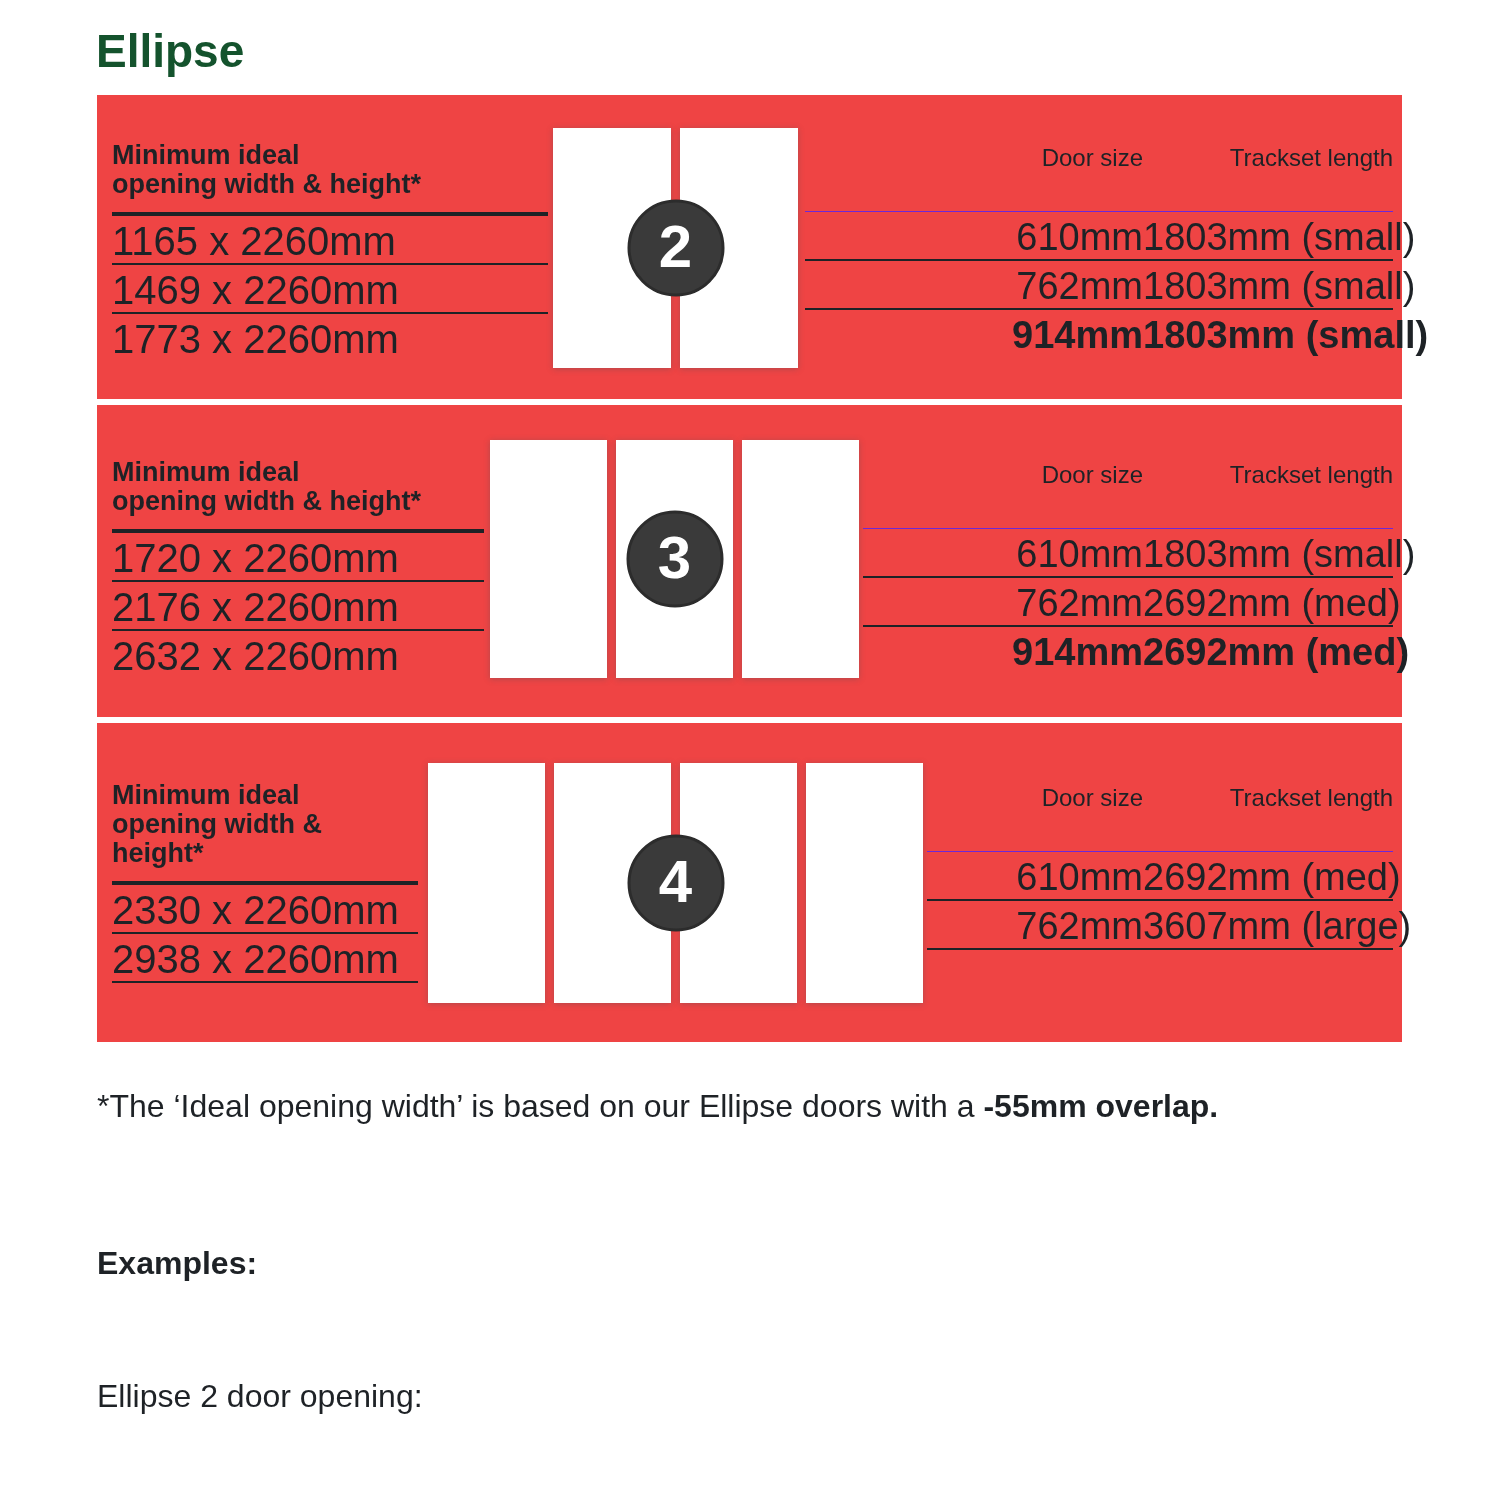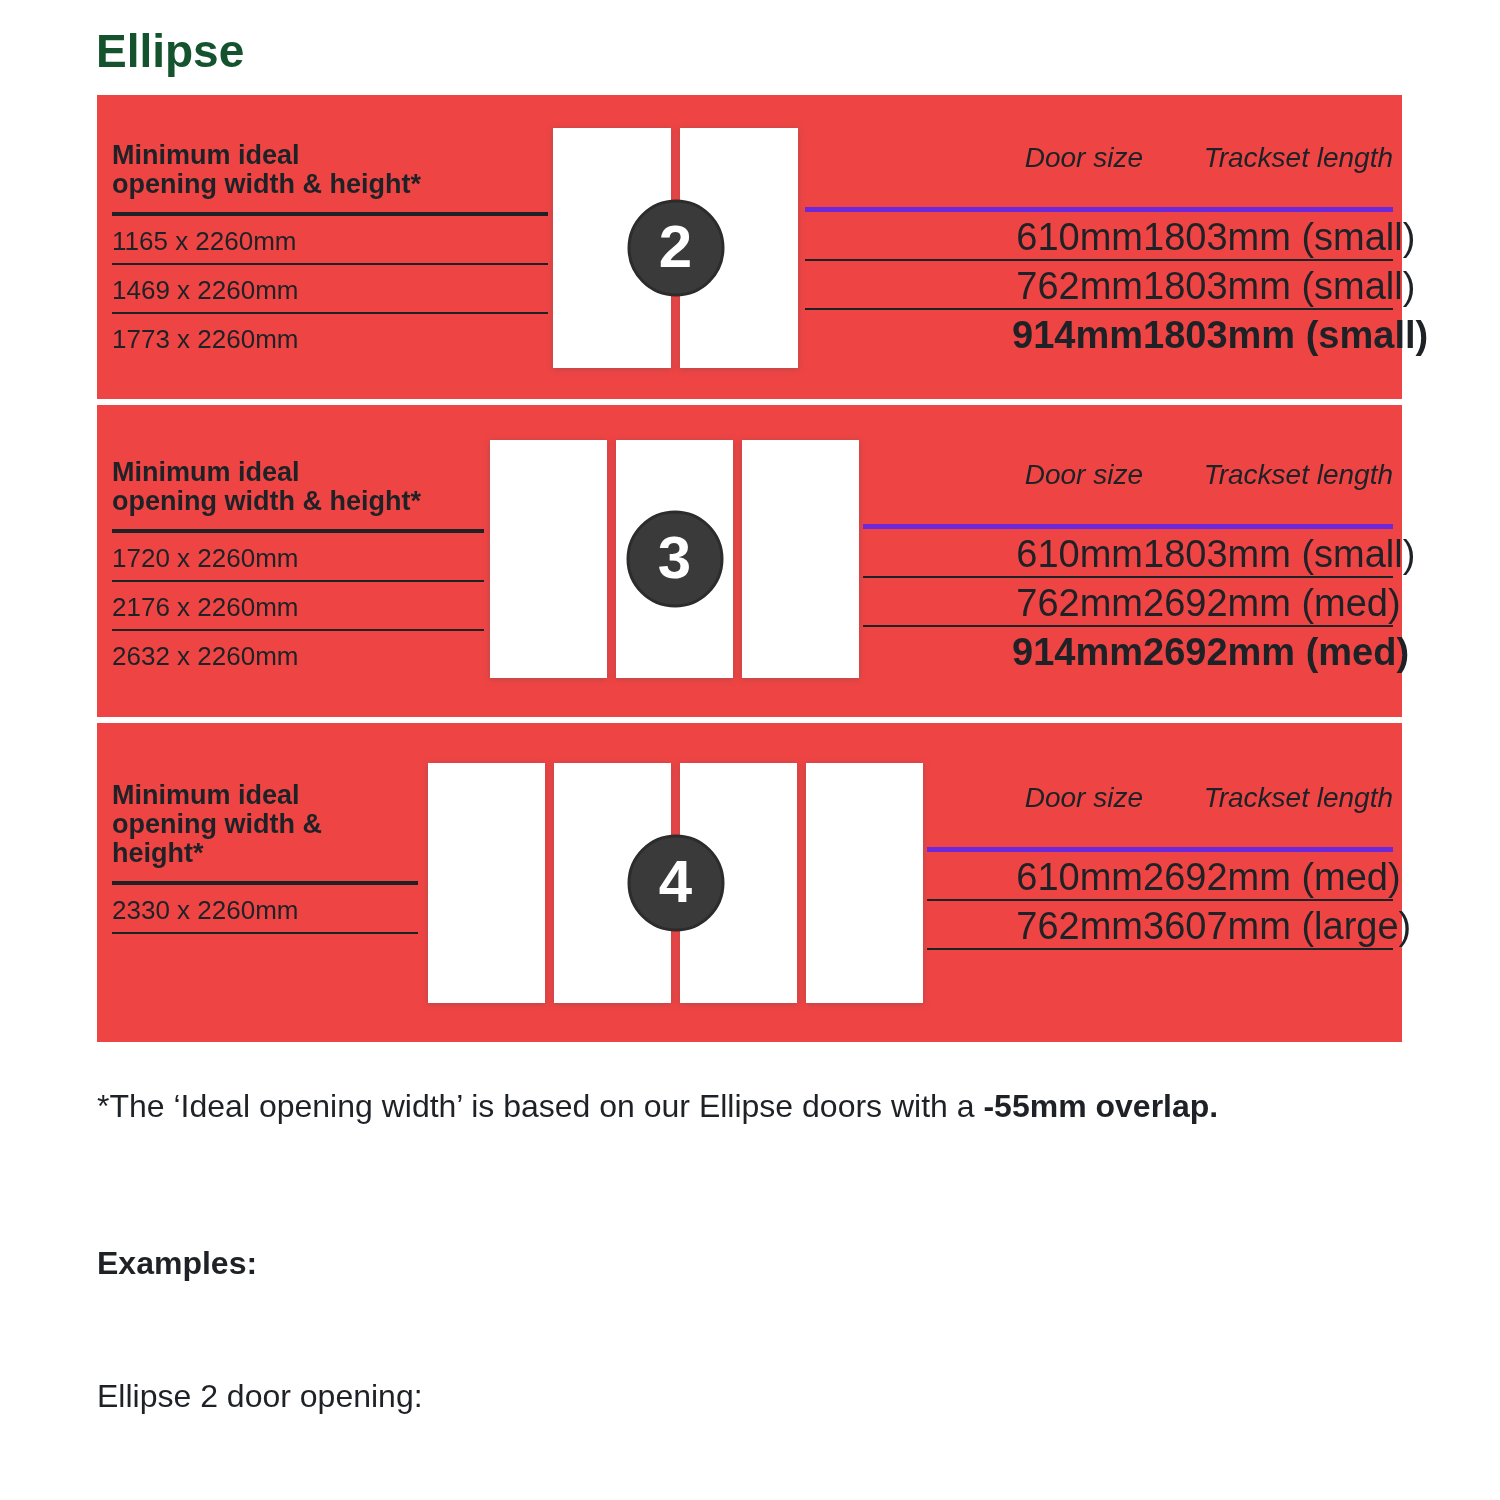--- a/index.html
+++ b/index.html
@@ -18,29 +18,29 @@
   .divider.d1 { top:304px; }
   .divider.d2 { top:622px; }
 
   .left-col { position:absolute; left:15px; }
   .s2 .left-col { top:46px; width:436px; }
   .s3 .left-col { top:53px; width:372px; }
   .s4 .left-col { top:58px; width:306px; }
 
   .col-header { font-size:27px; font-weight:700; line-height:29px; padding-bottom:13px; border-bottom:4px solid #1e2226; }
 
-  .lrow { height:49px; line-height:51px; font-size:26px; border-bottom:2px solid #1e2226; white-space:nowrap; }
+  .lrow { height:49px; line-height:51px; font-size:40px; border-bottom:2px solid #1e2226; white-space:nowrap; }
   .lrow.last { border-bottom:none; }
 
   .right-col { position:absolute; right:9px; }
   .s2 .right-col { top:46px; width:588px; }
   .s3 .right-col { top:53px; width:530px; }
   .s4 .right-col { top:58px; width:466px; }
 
-  .rhead { display:grid; grid-template-columns:1fr 250px; height:71px; font-size:28px; border-bottom:5px solid #6d28d9;font-style:italic; }
+  .rhead { display:grid; grid-template-columns:1fr 250px; height:71px; font-size:24px; border-bottom:1px solid #6d28d9; }
   .rhead span { text-align:right; line-height:34px; }
   .rrow { display:grid; grid-template-columns:1fr 250px; height:49px; line-height:51px; font-size:38px; border-bottom:2px solid #1e2226; }
   .rrow span { text-align:right; white-space:nowrap; }
   .rrow.last { border-bottom:none;font-weight:bold; }
 
   .doors { position:absolute; display:flex; gap:9px; }
   .s2 .doors { left:456px; top:33px; }
   .s2 .door  { width:118px; height:240px; }
   .s3 .doors { left:393px; top:35px; }
   .s3 .door  { width:117px; height:238px; }
@@ -145,20 +145,21 @@
 
   <div class="divider d2"></div>
 
   <section class="band s4">
     <div class="left-col">
       <div class="col-header">
         <div>Minimum ideal</div>
         <div>opening width &amp; height*</div>
       </div>
       <div class="lrow">2330 x 2260mm</div>
+      <div class="lrow">2938 x 2260mm</div>
     </div>
 
     <div class="doors">
       <div class="door"></div>
       <div class="door"></div>
       <div class="door"></div>
       <div class="door"></div>
       <div class="badge">4</div>
     </div>
 

